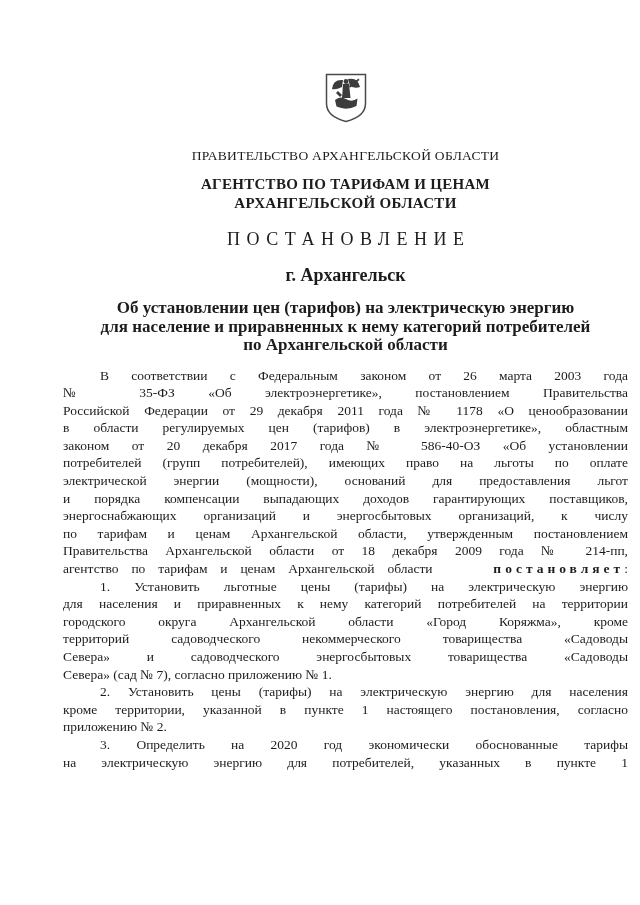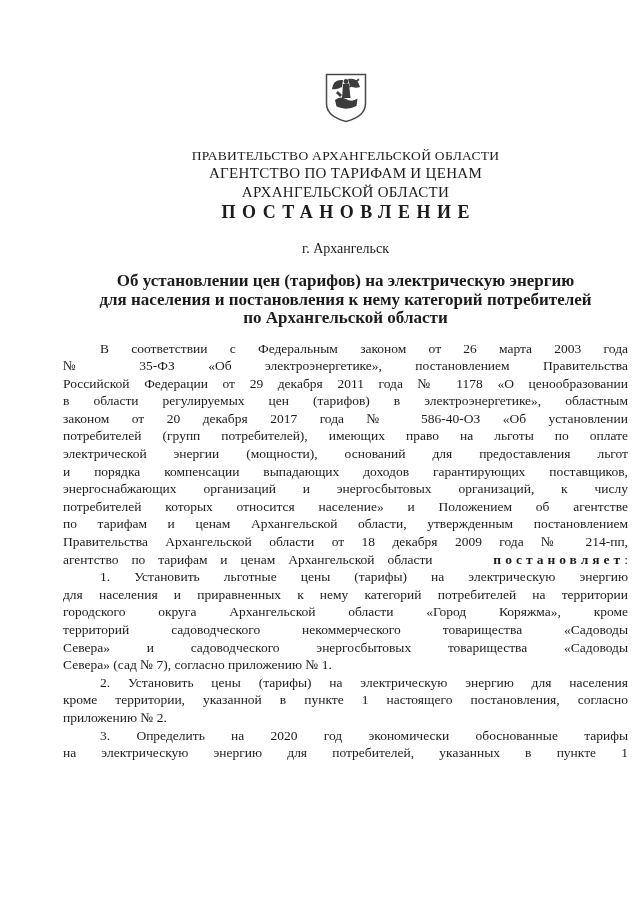--- a/index.html
+++ b/index.html
@@ -24,45 +24,48 @@
     text-align: center;
   }
   .gov-line {
     margin-top: 25px;
     text-align: center;
     font-size: 13.5px;
     line-height: 16px;
     letter-spacing: 0.3px;
   }
   .agency {
+    margin-top: 11px;
     text-align: center;
-    font-weight: normal;
+    font-weight: bold;
     font-size: 15px;
     line-height: 19px;
     letter-spacing: 0.3px;
   }
   .doc-type {
+    margin-top: 16px;
     text-align: center;
-    font-weight: bold;
+    font-weight: normal;
     font-size: 18px;
     line-height: 21px;
     letter-spacing: 6.5px;
     text-indent: 6.5px; 
   }
   .date-line {
     margin-top: 22px;
     text-align: center;
     font-size: 14.5px;
     line-height: 17px;
   }
   .city-line {
     margin-top: 18px;
     text-align: center;
-    font-size: 14px;
+    font-size: 18px;
     line-height: 15px;
+    font-weight: bold;
   }
   .subject {
     margin-top: 16px;
     text-align: center;
     font-weight: bold;
     font-size: 17px;
     line-height: 18.5px;
   }
   .body-text {
     margin-top: 12px;
@@ -115,37 +118,36 @@
       <div>АРХАНГЕЛЬСКОЙ ОБЛАСТИ</div>
     </div>
 
     <div class="doc-type">ПОСТАНОВЛЕНИЕ</div>
 
 
     <div class="city-line">г. Архангельск</div>
 
     <div class="subject">
       <div>Об установлении цен (тарифов) на электрическую энергию</div>
-      <div>для населения и постановления к нему категорий потребителей</div>
+      <div>для население и приравненных к нему категорий потребителей</div>
       <div>по Архангельской области</div>
     </div>
 
     <div class="body-text">
 
       <div class="para">
         <div class="pline indent">В соответствии с Федеральным законом от 26 марта 2003 года</div>
         <div class="pline">№ 35-ФЗ «Об электроэнергетике», постановлением Правительства</div>
         <div class="pline">Российской Федерации от 29 декабря 2011 года № 1178 «О ценообразовании</div>
         <div class="pline">в области регулируемых цен (тарифов) в электроэнергетике», областным</div>
         <div class="pline">законом от 20 декабря 2017 года № 586-40-ОЗ «Об установлении</div>
         <div class="pline">потребителей (групп потребителей), имеющих право на льготы по оплате</div>
         <div class="pline">электрической энергии (мощности), оснований для предоставления льгот</div>
         <div class="pline">и порядка компенсации выпадающих доходов гарантирующих поставщиков,</div>
         <div class="pline">энергоснабжающих организаций и энергосбытовых организаций, к числу</div>
-        <div class="pline">потребителей которых относится население» и Положением об агентстве</div>
         <div class="pline">по тарифам и ценам Архангельской области, утвержденным постановлением</div>
         <div class="pline">Правительства Архангельской области от 18 декабря 2009 года № 214-пп,</div>
         <div class="pline"><span>агентство по тарифам и ценам Архангельской области </span><span class="bold-spaced">постановляет</span><span>:</span></div>
       </div>
 
       <div class="para">
         <div class="pline indent">1. Установить льготные цены (тарифы) на электрическую энергию</div>
         <div class="pline">для населения и приравненных к нему категорий потребителей на территории</div>
         <div class="pline">городского округа Архангельской области «Город Коряжма», кроме</div>
         <div class="pline">территорий садоводческого некоммерческого товарищества «Садоводы</div>

